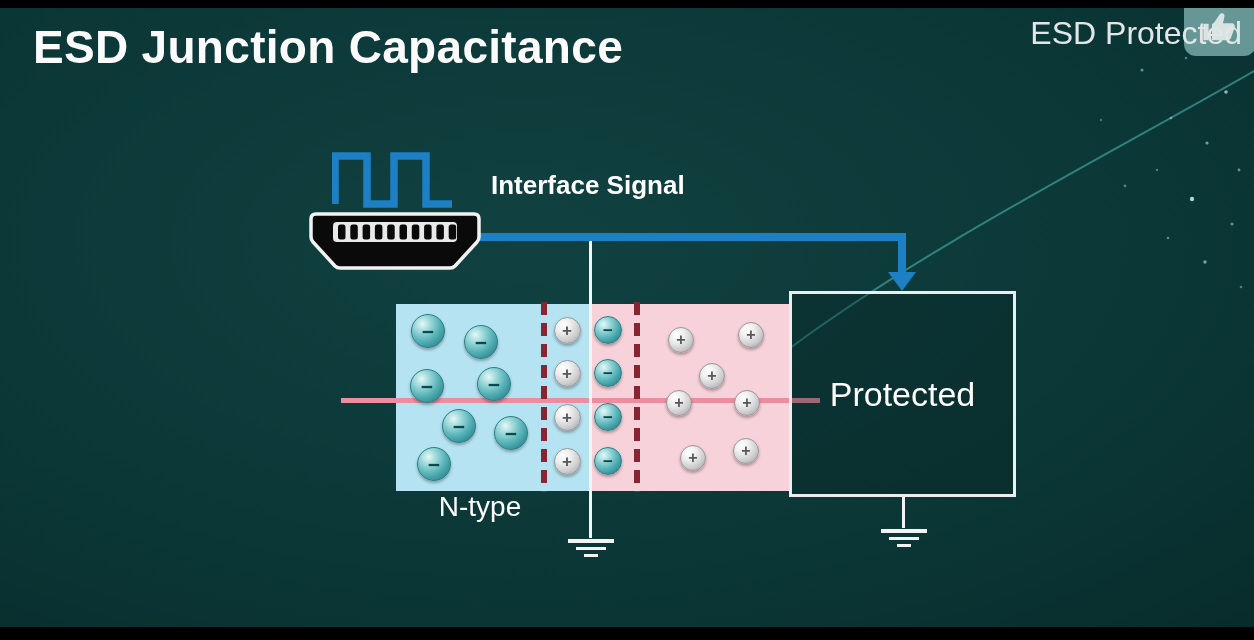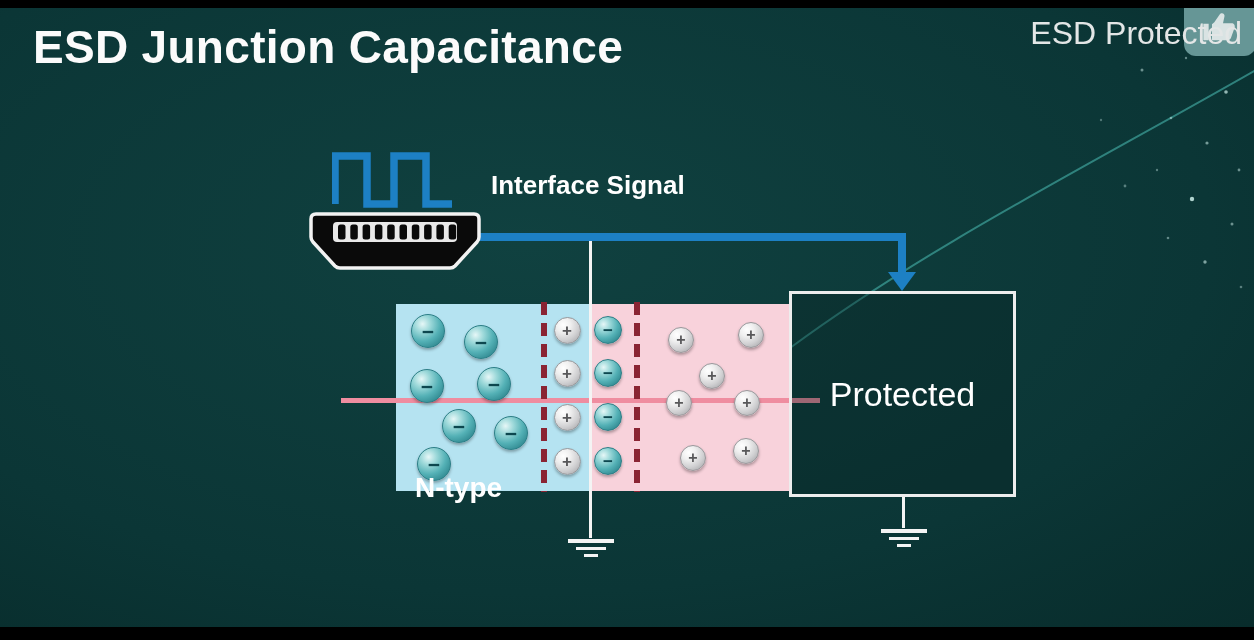--- a/index.html
+++ b/index.html
@@ -64,21 +64,21 @@
   }
   .electron{
     background:radial-gradient(circle at 33% 28%, #e6f7f7 0%, #9ed9da 25%, #54b1b6 55%, #2e868e 85%, #256f77 100%);
     color:#0d474f; border:1px solid #2c7e86;
   }
   .hole{
     background:radial-gradient(circle at 33% 28%, #ffffff 0%, #efefef 30%, #cfcfd1 62%, #a3a3a6 95%);
     color:#58585a; border:1px solid #98989b;
   }
 
-  .type-label{ position:absolute; top:472px; width:130px; text-align:left; font-size:28px; font-weight:700; color:#fff; z-index:7; }
+  .type-label{ position:absolute; top:491px; width:130px; text-align:center; font-size:28px; font-weight:400; color:#fff; z-index:7; }
   .ntype-label{ left:415px; }
   .ptype-label{ left:635px; }
 
   .protected-box{
     position:absolute; left:789px; top:291px; width:227px; height:206px;
     border:3px solid #ededed; background:rgba(8,34,35,0.35); z-index:3;
     display:flex; flex-direction:column; align-items:center; justify-content:center;
     color:#fff; font-size:34px; font-weight:400; line-height:1.5;
   }
 

